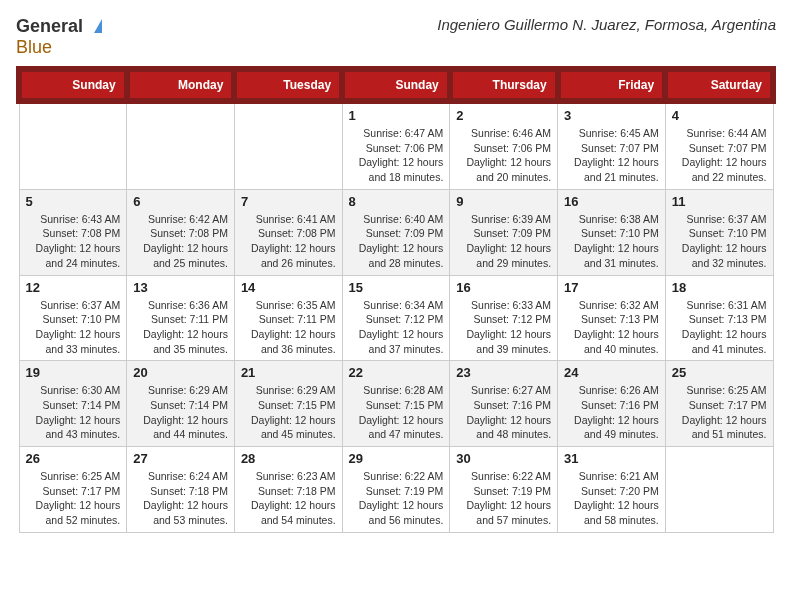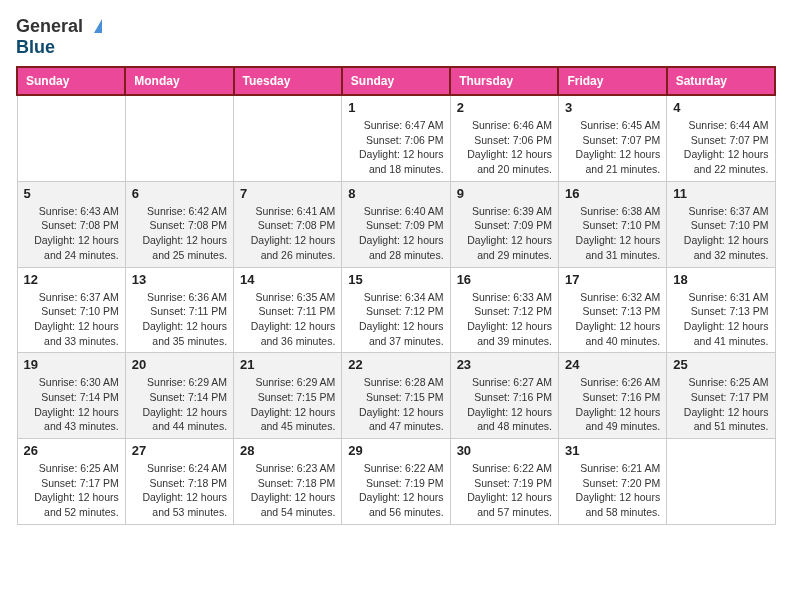--- a/index.html
+++ b/index.html
@@ -26,22 +26,22 @@
       align-items: center;
       gap: 9px;
     }
     .logo-general {
       font-size: 18px;
       font-weight: bold;
       color: #333;
     }
     .logo-blue {
       font-size: 18px;
-      font-weight: bold;
-      color: #0c4a6e;
+      font-weight: normal;
+      color: #a16207;
     }
     .logo-triangle {
       width: 0;
       height: 0;
       border-left: 8px solid transparent;
       border-bottom: 14px solid #4a90d9;
       margin-left: 2px;
       margin-bottom: 2px;
     }
     .title-section {
@@ -57,27 +57,27 @@
       color: #333;
       font-style: italic;
     }
     .calendar {
       width: 100%;
       border-collapse: collapse;
       margin-top: 8px;
       font-size: 11px;
     }
     .calendar thead tr th {
-      background-color: #ec4899;
+      background-color: #b91c1c;
       color: #fff;
-      text-align: left;
+      text-align: right;
       padding: 6px 8px;
       font-size: 12px;
       font-weight: bold;
-      border: 2px solid #7f1d1d;
+      border: 6px solid #7f1d1d;
     }
     .calendar tbody tr td {
       border: 1px solid #ccc;
       vertical-align: top;
       padding: 4px 6px;
       width: 108px;
       min-height: 80px;
       background: #fff;
     }
     .calendar tbody tr:nth-child(odd) td {
@@ -108,20 +108,21 @@
 
 <div class="header">
   <div class="logo">
     <div class="logo-text">
       <span class="logo-general">General</span>
       <div class="logo-triangle"></div>
     </div>
     <span class="logo-blue">Blue</span>
   </div>
   <div class="title-section">
+    <div class="location">Ingeniero Guillermo N. Juarez, Formosa, Argentina</div>
   </div>
 </div>
 
 <table class="calendar">
   <thead>
     <tr>
     <th>Sunday</th>
         <th>Monday</th>
         <th>Tuesday</th>
         <th>Sunday</th>

